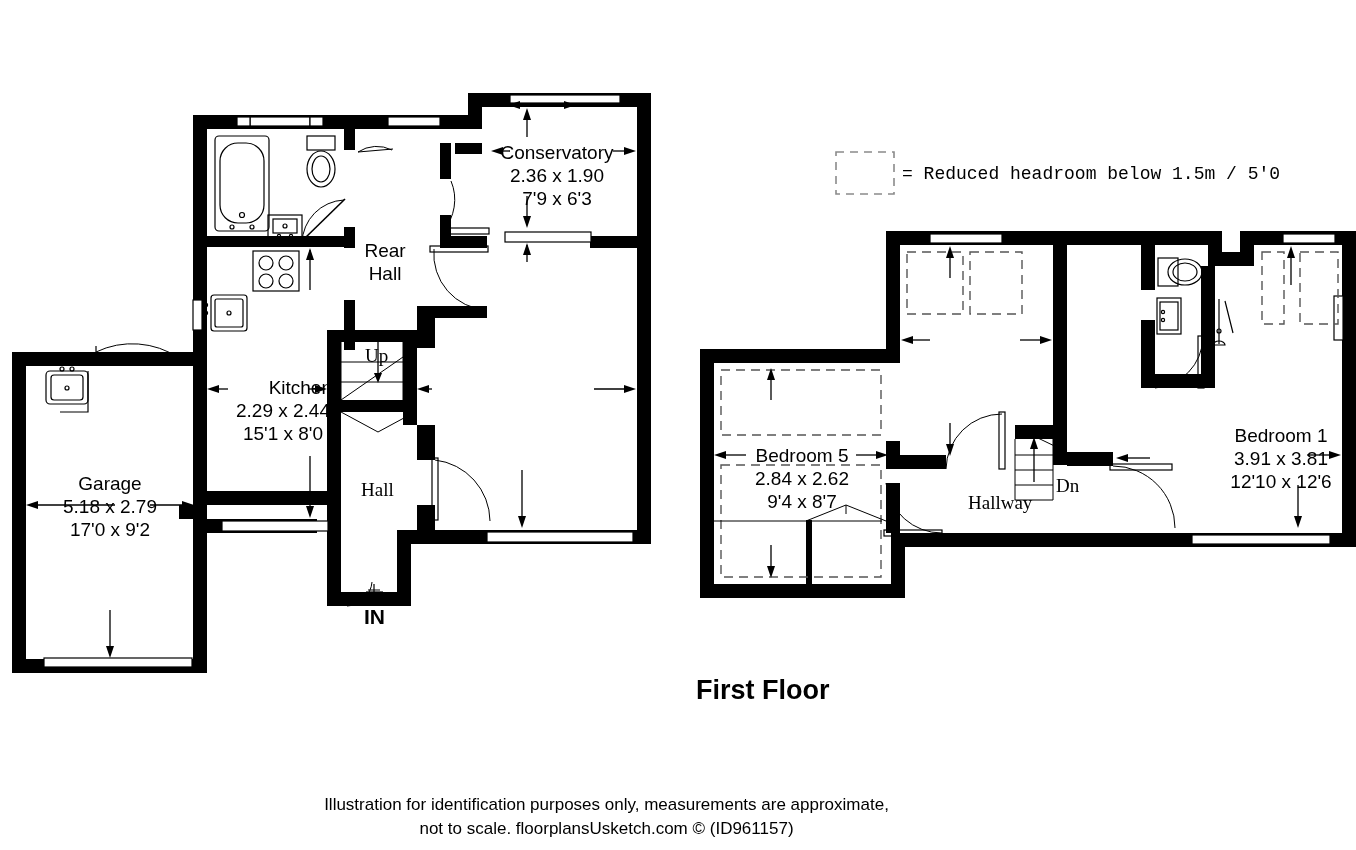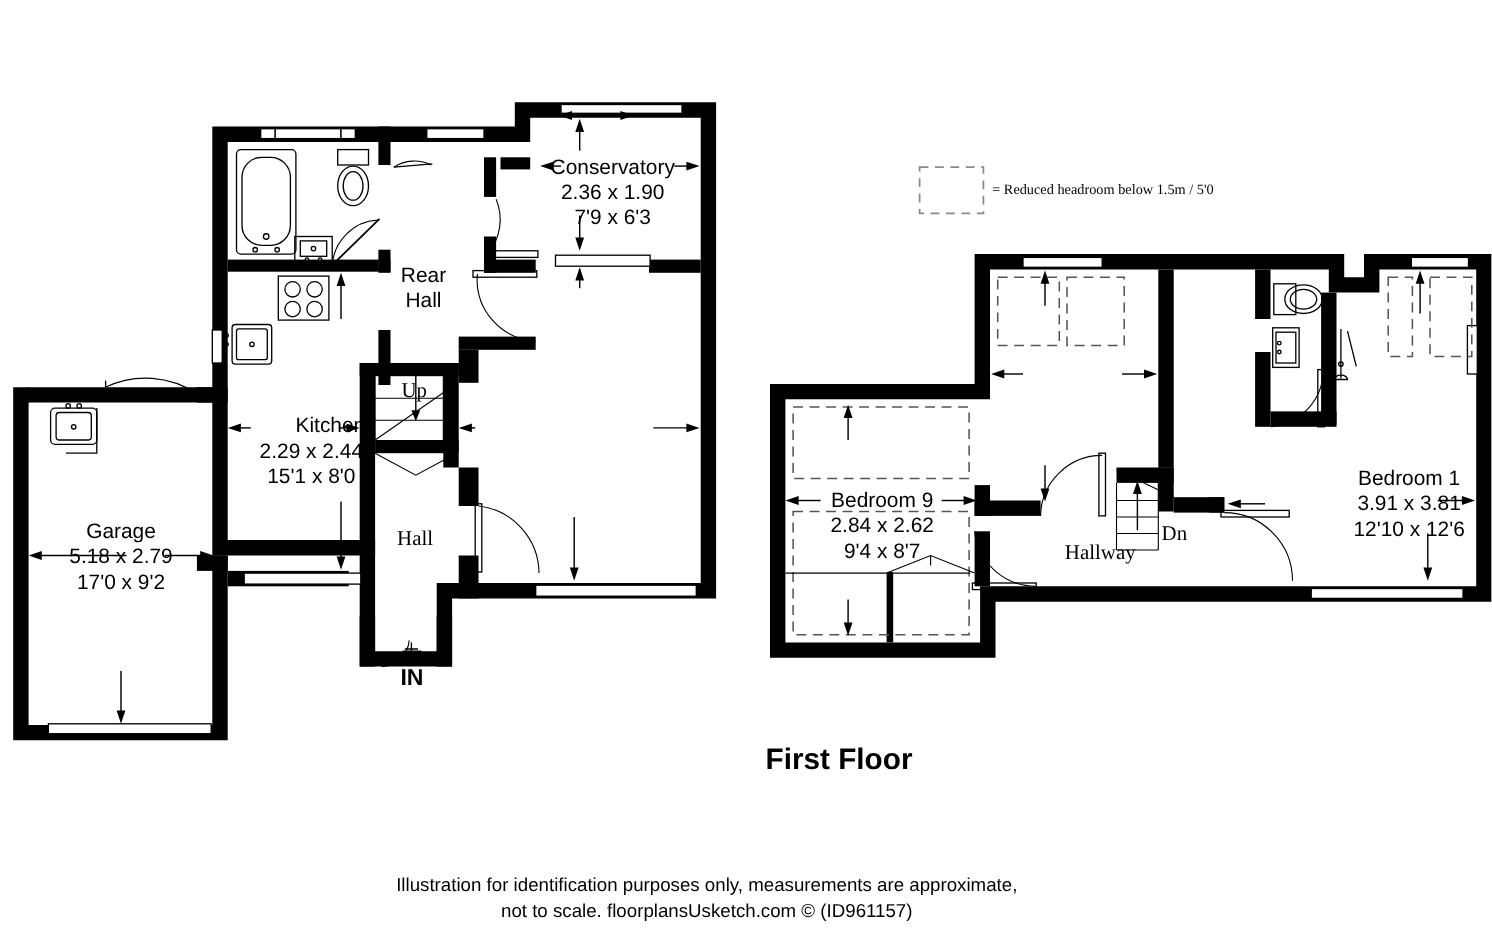--- a/index.html
+++ b/index.html
@@ -51,35 +51,34 @@
   .floor-title {
     position: absolute;
     font-family: "Liberation Sans", sans-serif;
     font-size: 27px;
     font-weight: bold;
     color: #000000;
     white-space: nowrap;
   }
   .legend-text {
     position: absolute;
-    font-family: Liberation Serif, serif;
-    font-size: 13px;
+    font-family: Liberation Mono, monospace;
+    font-size: 18px;
     color: #000000;
     white-space: nowrap;
   }
   .footer {
     position: absolute;
     left: 0;
     width: 1213px;
     text-align: center;
     font-family: "Liberation Sans", sans-serif;
     font-size: 17px;
     line-height: 24px;
     color: #000000;
-    margin-left: 36px;
   }
   .footer .ln { display: block; }
   .small-lbl {
     position: absolute;
     font-family: Liberation Serif, serif;
     font-size: 19px;
     color: #000000;
     white-space: nowrap;
   }
   .in-lbl {
@@ -442,21 +441,21 @@
   </div>
 
   <div class="lbl" style="left:1196px; top:424px; width:170px;">
     <span class="ln">Bedroom 1</span>
     <span class="ln">3.91 x 3.81</span>
     <span class="ln">12'10 x 12'6</span>
   </div>
 
 
   <div class="lbl" style="left:742px; top:444px; width:120px;">
-    <span class="ln">Bedroom 9</span>
+    <span class="ln">Bedroom 5</span>
     <span class="ln">2.84 x 2.62</span>
     <span class="ln">9'4 x 8'7</span>
   </div>
 
   <div class="small-lbl" style="left:968px; top:492px;">
     <span>Hallway</span>
   </div>
 
   <div class="small-lbl" style="left:1056px; top:475px;">
     <span>Dn</span>

